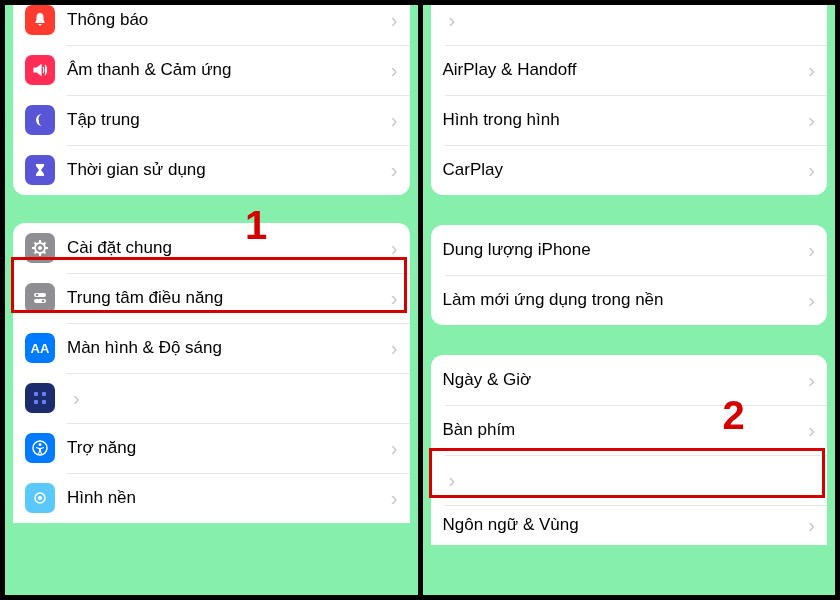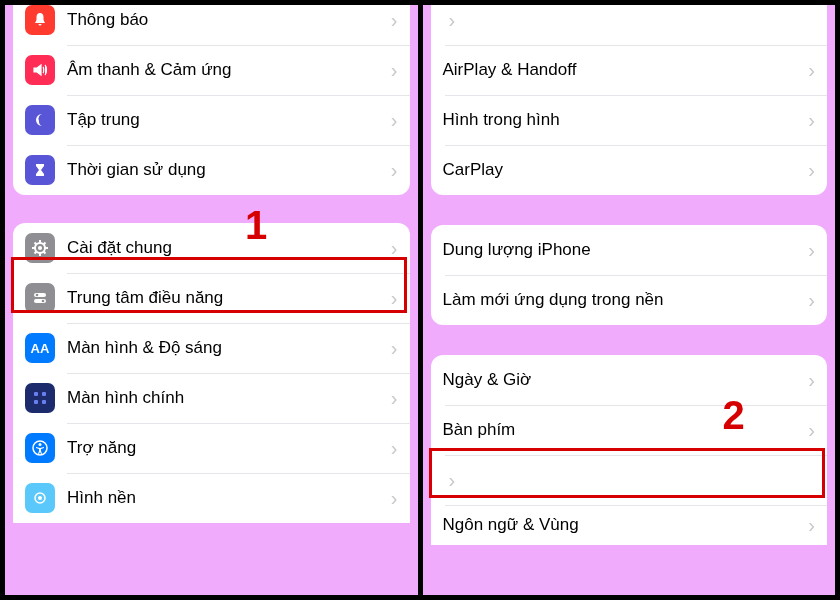--- a/index.html
+++ b/index.html
@@ -8,21 +8,21 @@
     height: 600px;
     background: #000;
     font-family: -apple-system, "Helvetica Neue", Arial, sans-serif;
     overflow: hidden;
     display: flex;
     padding: 5px;
     gap: 5px;
   }
   .pane {
     flex: 1;
-    background: #f0abfc;
+    background: #86efac;
     overflow: hidden;
     position: relative;
   }
   .group {
     background: #fff;
     border-radius: 12px;
     margin: 0 8px 28px 8px;
     overflow: hidden;
   }
   .group.first { margin-top: -10px; }
@@ -169,21 +169,20 @@
     </div>
     <div class="row">
       <div class="ic ic-darkblue">
         <svg width="16" height="16" viewBox="0 0 16 16">
             <rect x="2" y="2" width="4" height="4" rx="1" fill="#6a7ff0"></rect>
             <rect x="10" y="2" width="4" height="4" rx="1" fill="#6a7ff0"></rect>
             <rect x="2" y="10" width="4" height="4" rx="1" fill="#6a7ff0"></rect>
             <rect x="10" y="10" width="4" height="4" rx="1" fill="#6a7ff0"></rect>
           </svg>
       </div>
-      <span class="label">Màn hình chính</span>
       <span class="chev">›</span>
     </div>
     <div class="row">
       <div class="ic ic-blue">
         <svg width="16" height="16" viewBox="0 0 16 16">
             <circle cx="8" cy="8" r="7" fill="none" stroke="#fff" stroke-width="1.5"></circle>
             <circle cx="8" cy="4.5" r="1.5" fill="#fff"></circle>
             <path fill="#fff" d="M4 7l4 1 4-1v1l-3 1v2l1 3h-1l-1-2-1 2H6l1-3V9L4 8z"></path>
           </svg>
       </div>

